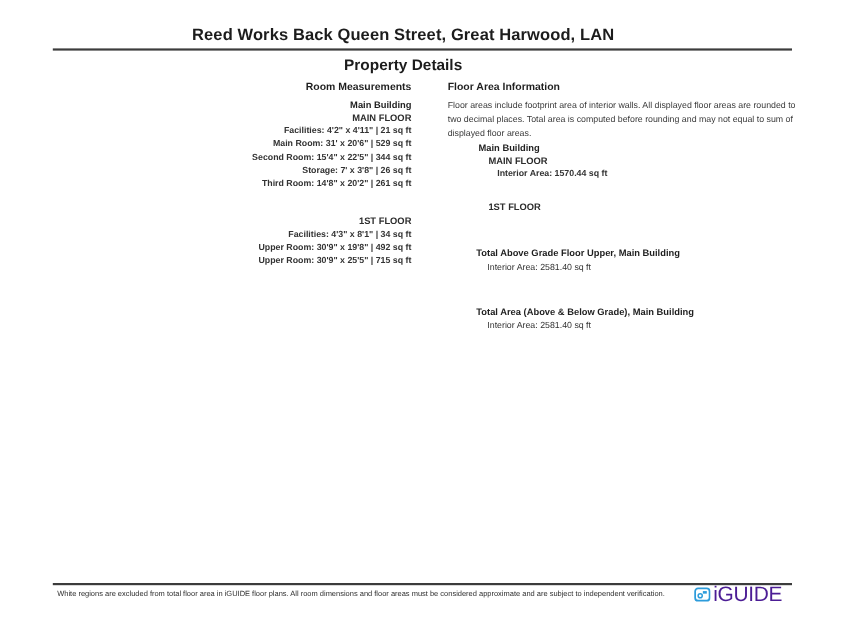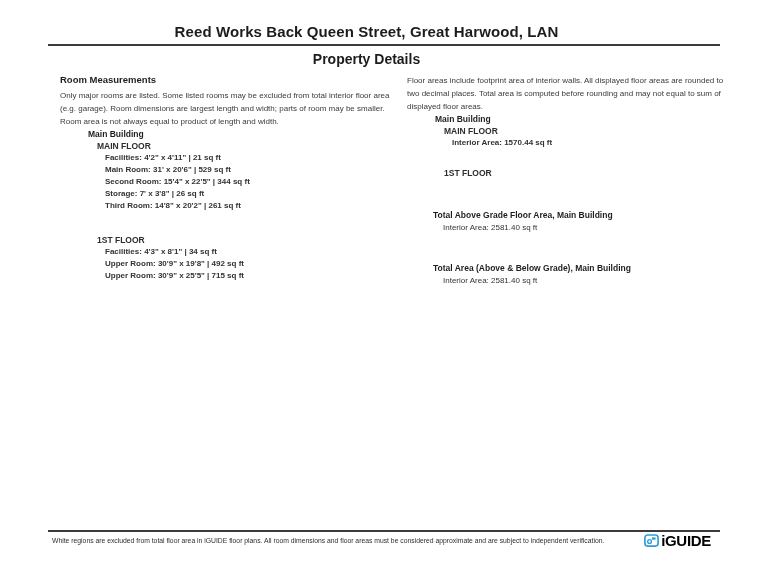--- a/index.html
+++ b/index.html
@@ -40,21 +40,21 @@
     font-size: 14px;
     font-weight: bold;
     color: #1c1c1c;
   }
 
   
   .col {
     position: absolute;
     top: 74px;
   }
-  .col-left  { left: 60px;  width: 338px; }
+  .col-left  { left: 36px;  width: 338px; text-align: right; }
   .col-right { left: 407px; width: 322px; }
 
   .section-heading {
     font-size: 9.5px;
     font-weight: bold;
     color: #1f1f1f;
     margin-bottom: 4px;
   }
   .section-desc {
     font-size: 8px;
@@ -116,40 +116,39 @@
     color: #2e2e2e;
   }
   .logo {
     position: absolute;
     top: 533px; right: 22px;
     display: flex;
     align-items: center;
     gap: 2px;
   }
   .logo-text {
-    font-size: 15px;
-    font-weight: bold;
-    color: #000000;
+    font-size: 19px;
+    font-weight: normal;
+    color: #4c1d95;
     letter-spacing: -0.3px;
     line-height: 15px;
   }
   .logo-icon-svg { display: block; }
 </style>
 </head>
 <body>
 
 <div class="page">
 
   <div class="title">Reed Works Back Queen Street, Great Harwood, LAN</div>
   <div class="header-rule"></div>
   <div class="subtitle">Property Details</div>
 
   <div class="col col-left">
     <div class="section-heading">Room Measurements</div>
-    <div class="section-desc">Only major rooms are listed. Some listed rooms may be excluded from total interior floor area (e.g. garage). Room dimensions are largest length and width; parts of room may be smaller. Room area is not always equal to product of length and width.</div>
 
     <div class="building-name">Main Building</div>
 
     <div class="floor-block">
       <div class="floor-name">MAIN FLOOR</div>
       <div class="room-line">Facilities: 4'2" x 4'11" | 21 sq ft</div>
       <div class="room-line">Main Room: 31' x 20'6" | 529 sq ft</div>
       <div class="room-line">Second Room: 15'4" x 22'5" | 344 sq ft</div>
       <div class="room-line">Storage: 7' x 3'8" | 26 sq ft</div>
       <div class="room-line">Third Room: 14'8" x 20'2" | 261 sq ft</div>
@@ -157,35 +156,36 @@
 
     <div class="floor-block gap-lg">
       <div class="floor-name">1ST FLOOR</div>
       <div class="room-line">Facilities: 4'3" x 8'1" | 34 sq ft</div>
       <div class="room-line">Upper Room: 30'9" x 19'8" | 492 sq ft</div>
       <div class="room-line">Upper Room: 30'9" x 25'5" | 715 sq ft</div>
     </div>
   </div>
 
   <div class="col col-right">
+    <div class="section-heading">Floor Area Information</div>
     <div class="section-desc">Floor areas include footprint area of interior walls. All displayed floor areas are rounded to two decimal places. Total area is computed before rounding and may not equal to sum of displayed floor areas.</div>
 
     <div class="building-name">Main Building</div>
 
     <div class="floor-block">
       <div class="floor-name">MAIN FLOOR</div>
       <div class="area-line">Interior Area: 1570.44 sq ft</div>
     </div>
 
     <div class="floor-block gap-md">
       <div class="floor-name">1ST FLOOR</div>
     </div>
 
     <div class="total-block first">
-      <div class="total-heading">Total Above Grade Floor Area, Main Building</div>
+      <div class="total-heading">Total Above Grade Floor Upper, Main Building</div>
       <div class="total-value">Interior Area: 2581.40 sq ft</div>
     </div>
 
     <div class="total-block">
       <div class="total-heading">Total Area (Above &amp; Below Grade), Main Building</div>
       <div class="total-value">Interior Area: 2581.40 sq ft</div>
     </div>
   </div>
 
   <div class="footer-rule"></div>

